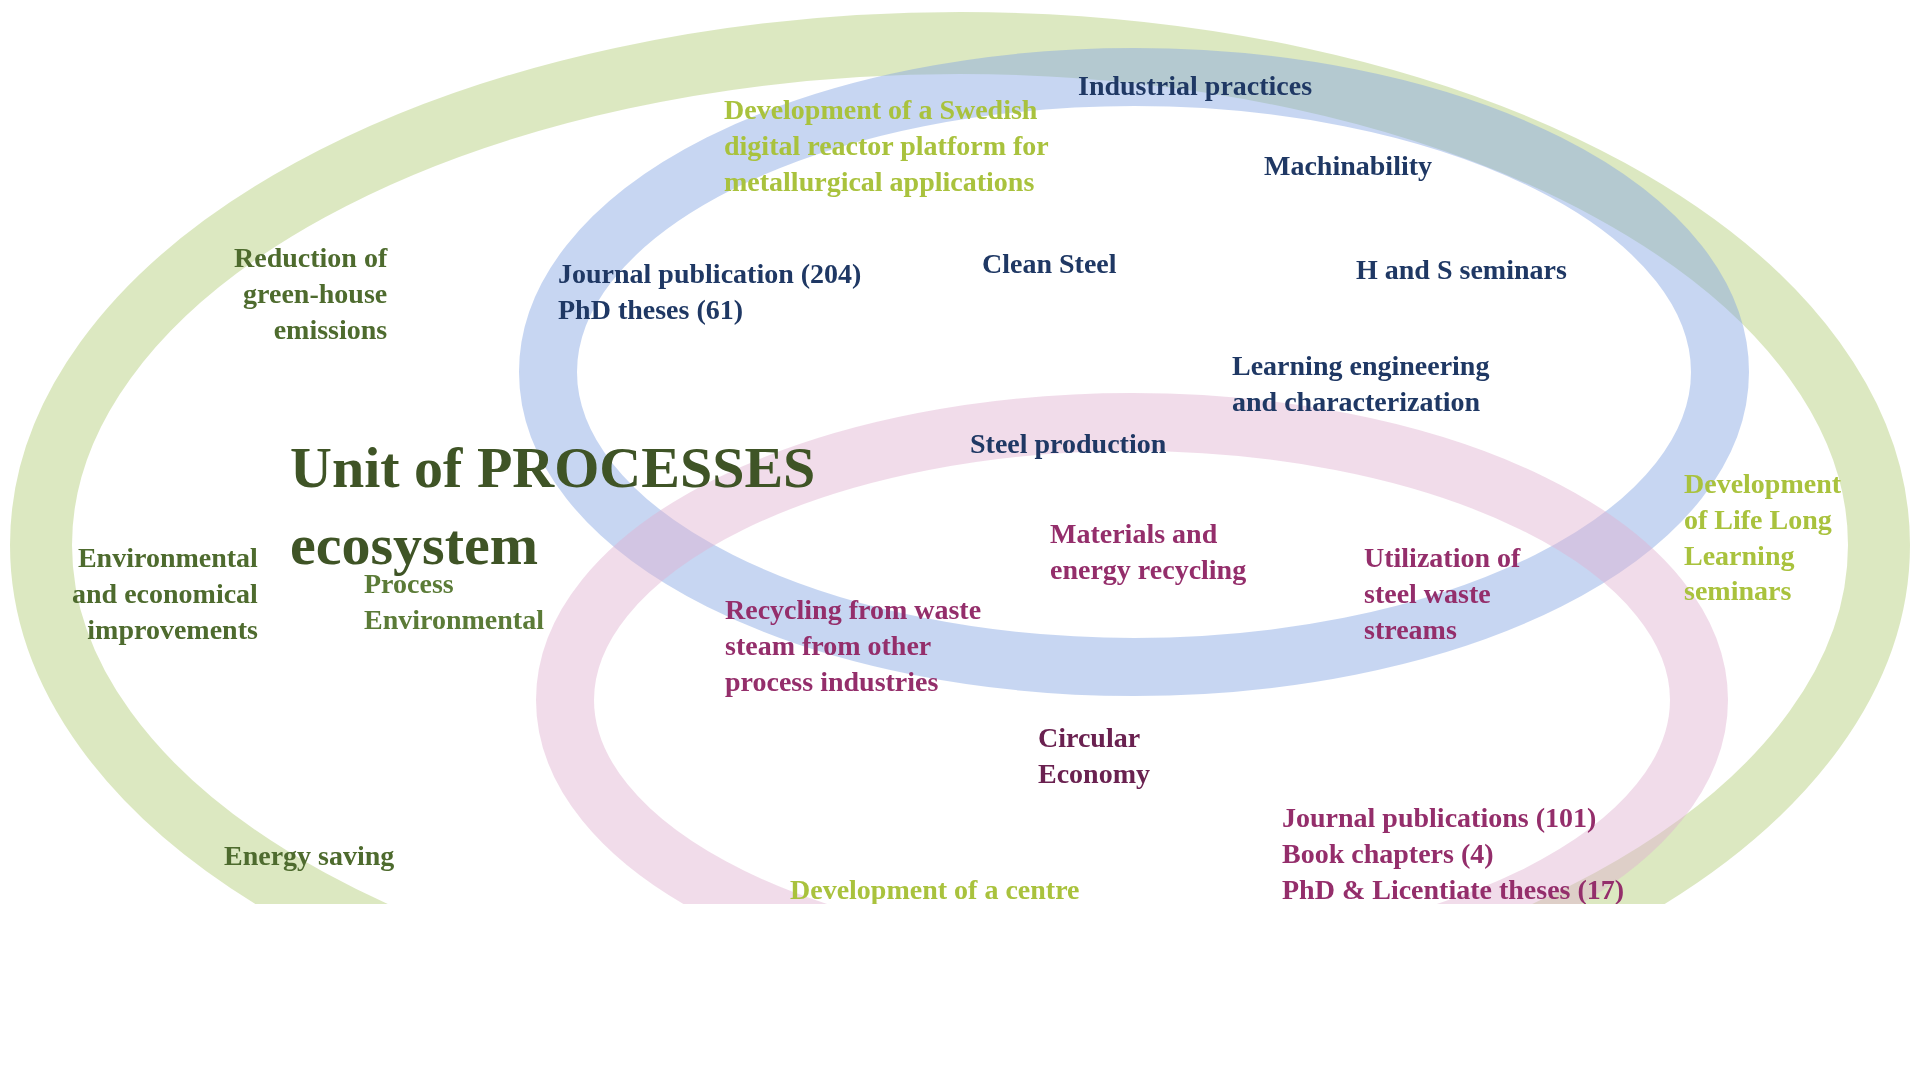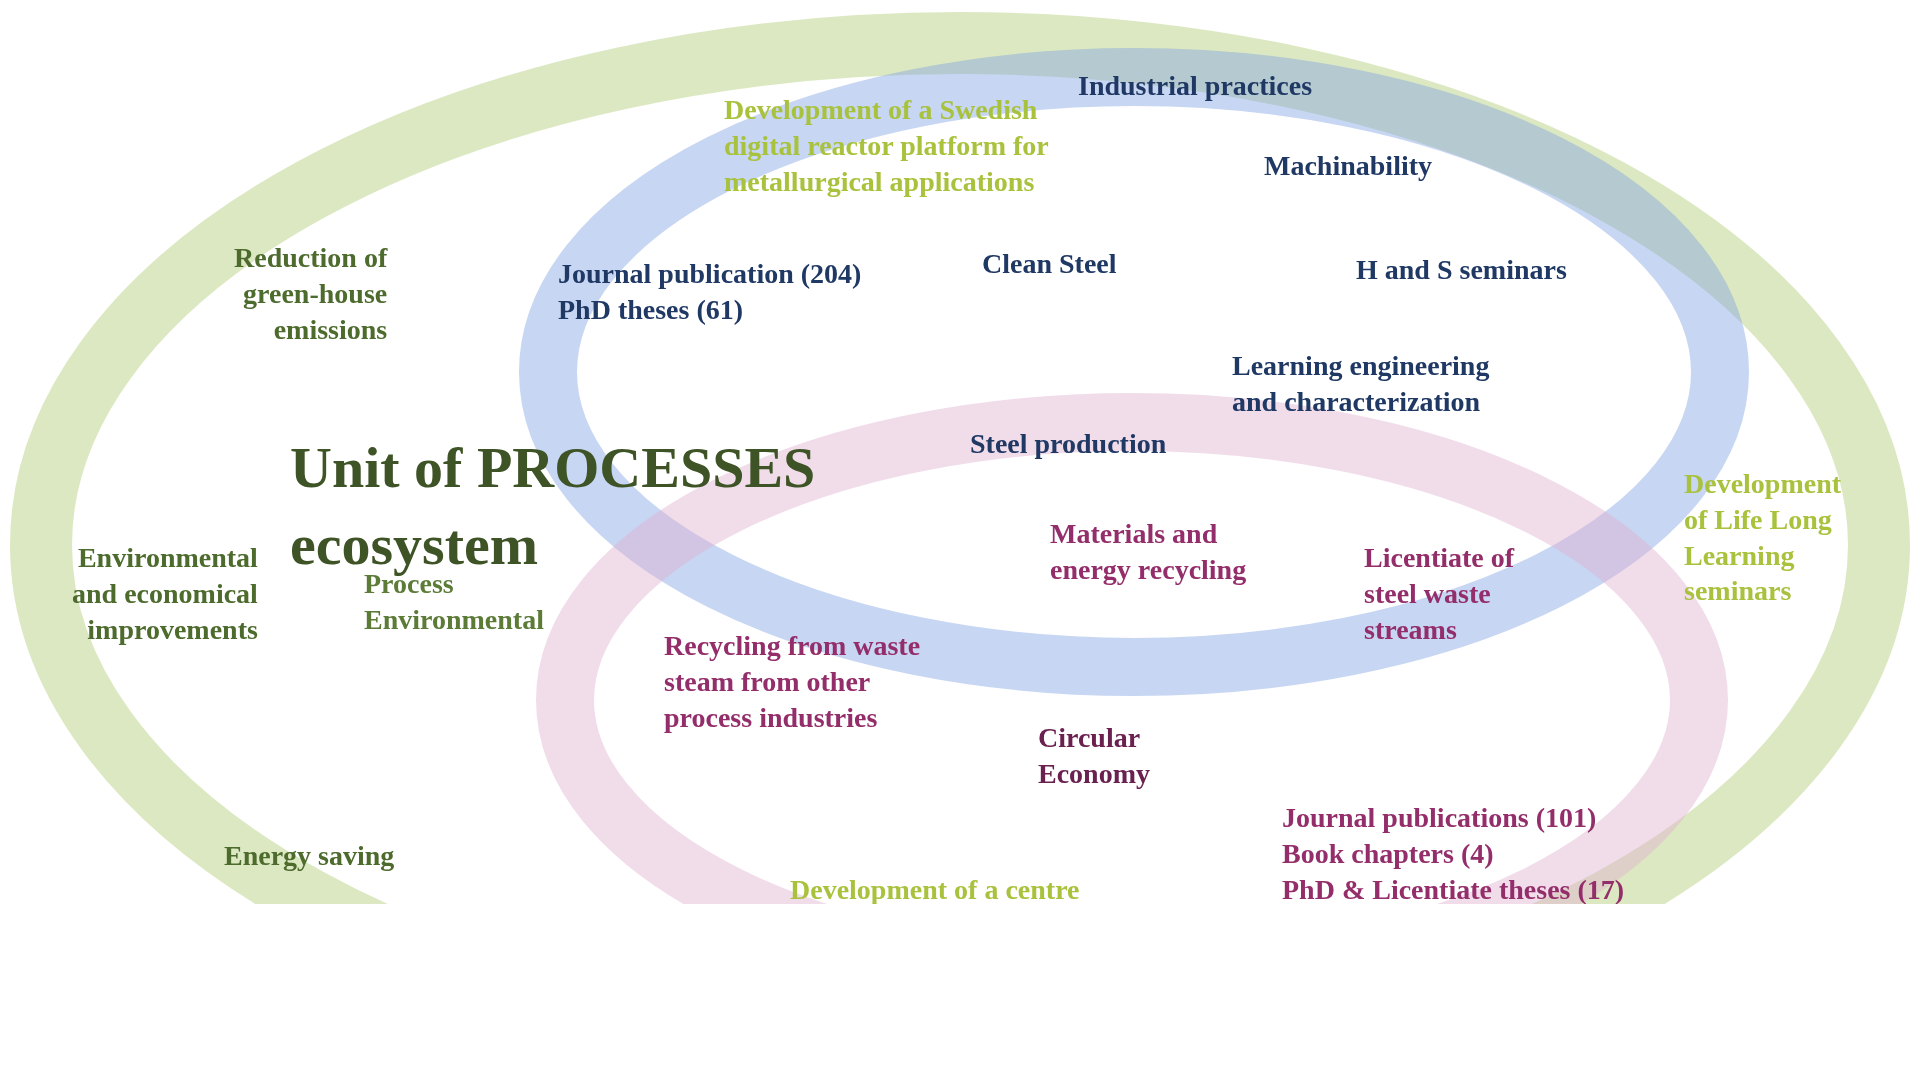--- a/index.html
+++ b/index.html
@@ -71,25 +71,25 @@
   <div class="label olive" style="left:72px; top:540px;">Environmental
 and economical
 improvements</div>
 
   <div class="label sec-title med-green" style="left:364px; top:566px;">Process
 Environmental</div>
 
   <div class="label magenta" style="left:1050px; top:516px;">Materials and
 energy recycling</div>
 
-  <div class="label magenta" style="left:1364px; top:540px;">Licentiate of
+  <div class="label magenta" style="left:1364px; top:540px;">Utilization of
 steel waste
 streams</div>
 
-  <div class="label magenta" style="left:664px; top:592px;margin-top:36px;">Recycling from waste
+  <div class="label magenta" style="left:725px; top:592px;">Recycling from waste
 steam from other
 process industries</div>
 
   <div class="label yel-green" style="left:1684px; top:466px;">Development
 of Life Long
 Learning
 seminars</div>
 
   <div class="label sec-title maroon" style="left:1038px; top:720px;">Circular
 Economy</div>

